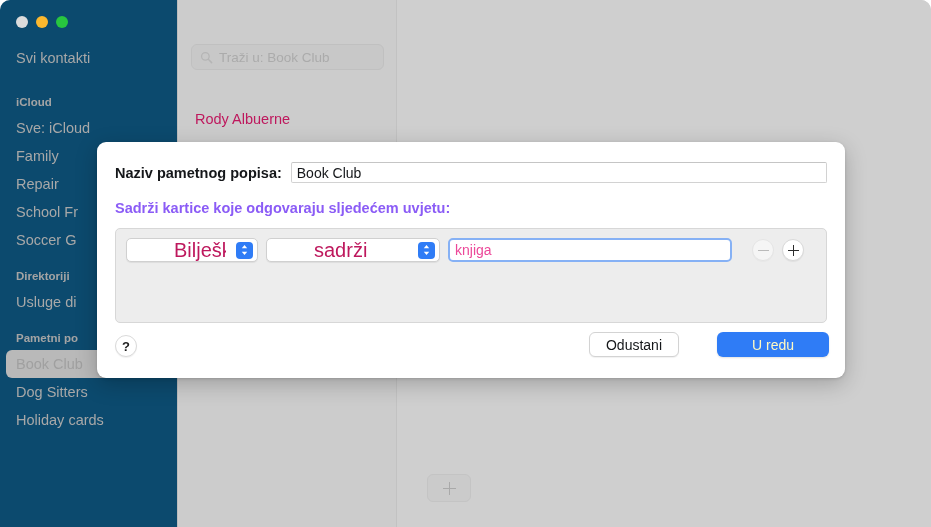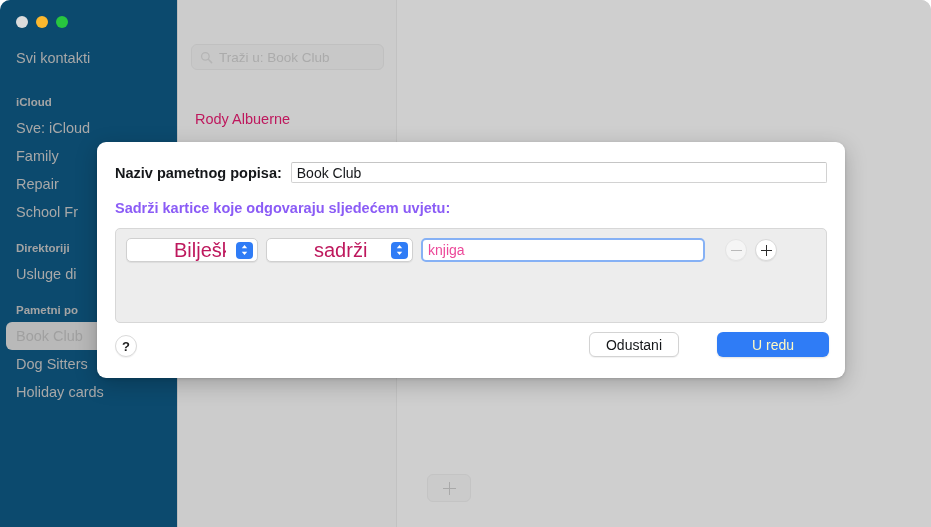--- a/index.html
+++ b/index.html
@@ -171,21 +171,21 @@
     background: #ffffff;
     border: 1px solid #d0d0d0;
     border-radius: 5px;
     box-shadow: 0 1px 1px rgba(0,0,0,.07);
     display: flex; align-items: center;
     padding: 0 4px 0 11px;
     gap: 10px;
     cursor: default;
   }
   .popup-a { width: 132px; }
-  .popup-b { width: 147px; }
+  .popup-b { width: 174px; }
   .popup-label {
     flex: 1 1 auto;
     font-size: 20px; color: #be185d;
     white-space: nowrap; overflow: hidden; margin-left: 36px;
   }
   .popup-arrows {
     flex: 0 0 auto;
     width: 17px; height: 17px;
     background: #2f7cf6;
     border-radius: 4px;
@@ -293,20 +293,23 @@
         </div>
         <div class="side-row">
           <span>Family</span>
         </div>
         <div class="side-row">
           <span>Repair</span>
         </div>
         <div class="side-row">
           <span>School Fr</span>
         </div>
+        <div class="side-row">
+          <span>Soccer G</span>
+        </div>
 
         <div class="side-row header">
           <span>Direktoriji</span>
         </div>
         <div class="side-row">
           <span>Usluge di</span>
         </div>
 
         <div class="side-row header">
           <span>Pametni po</span>

